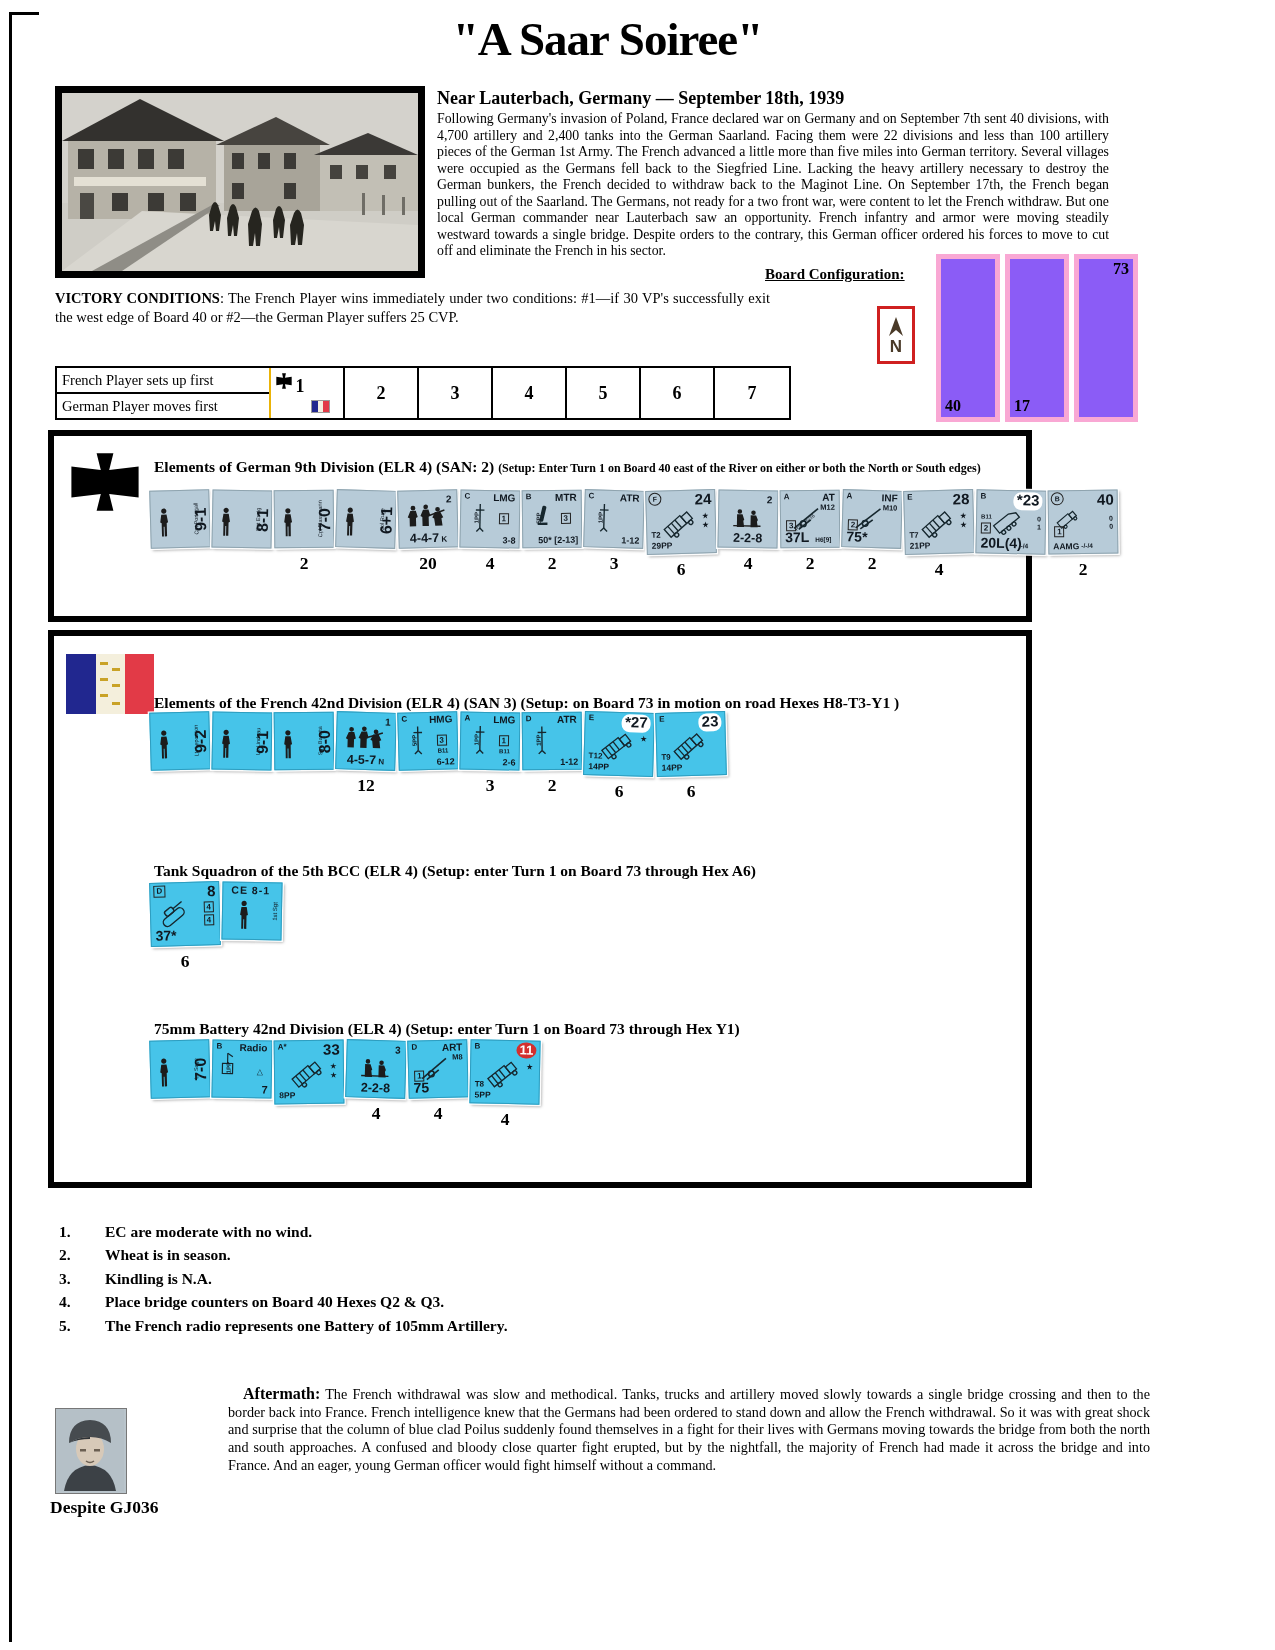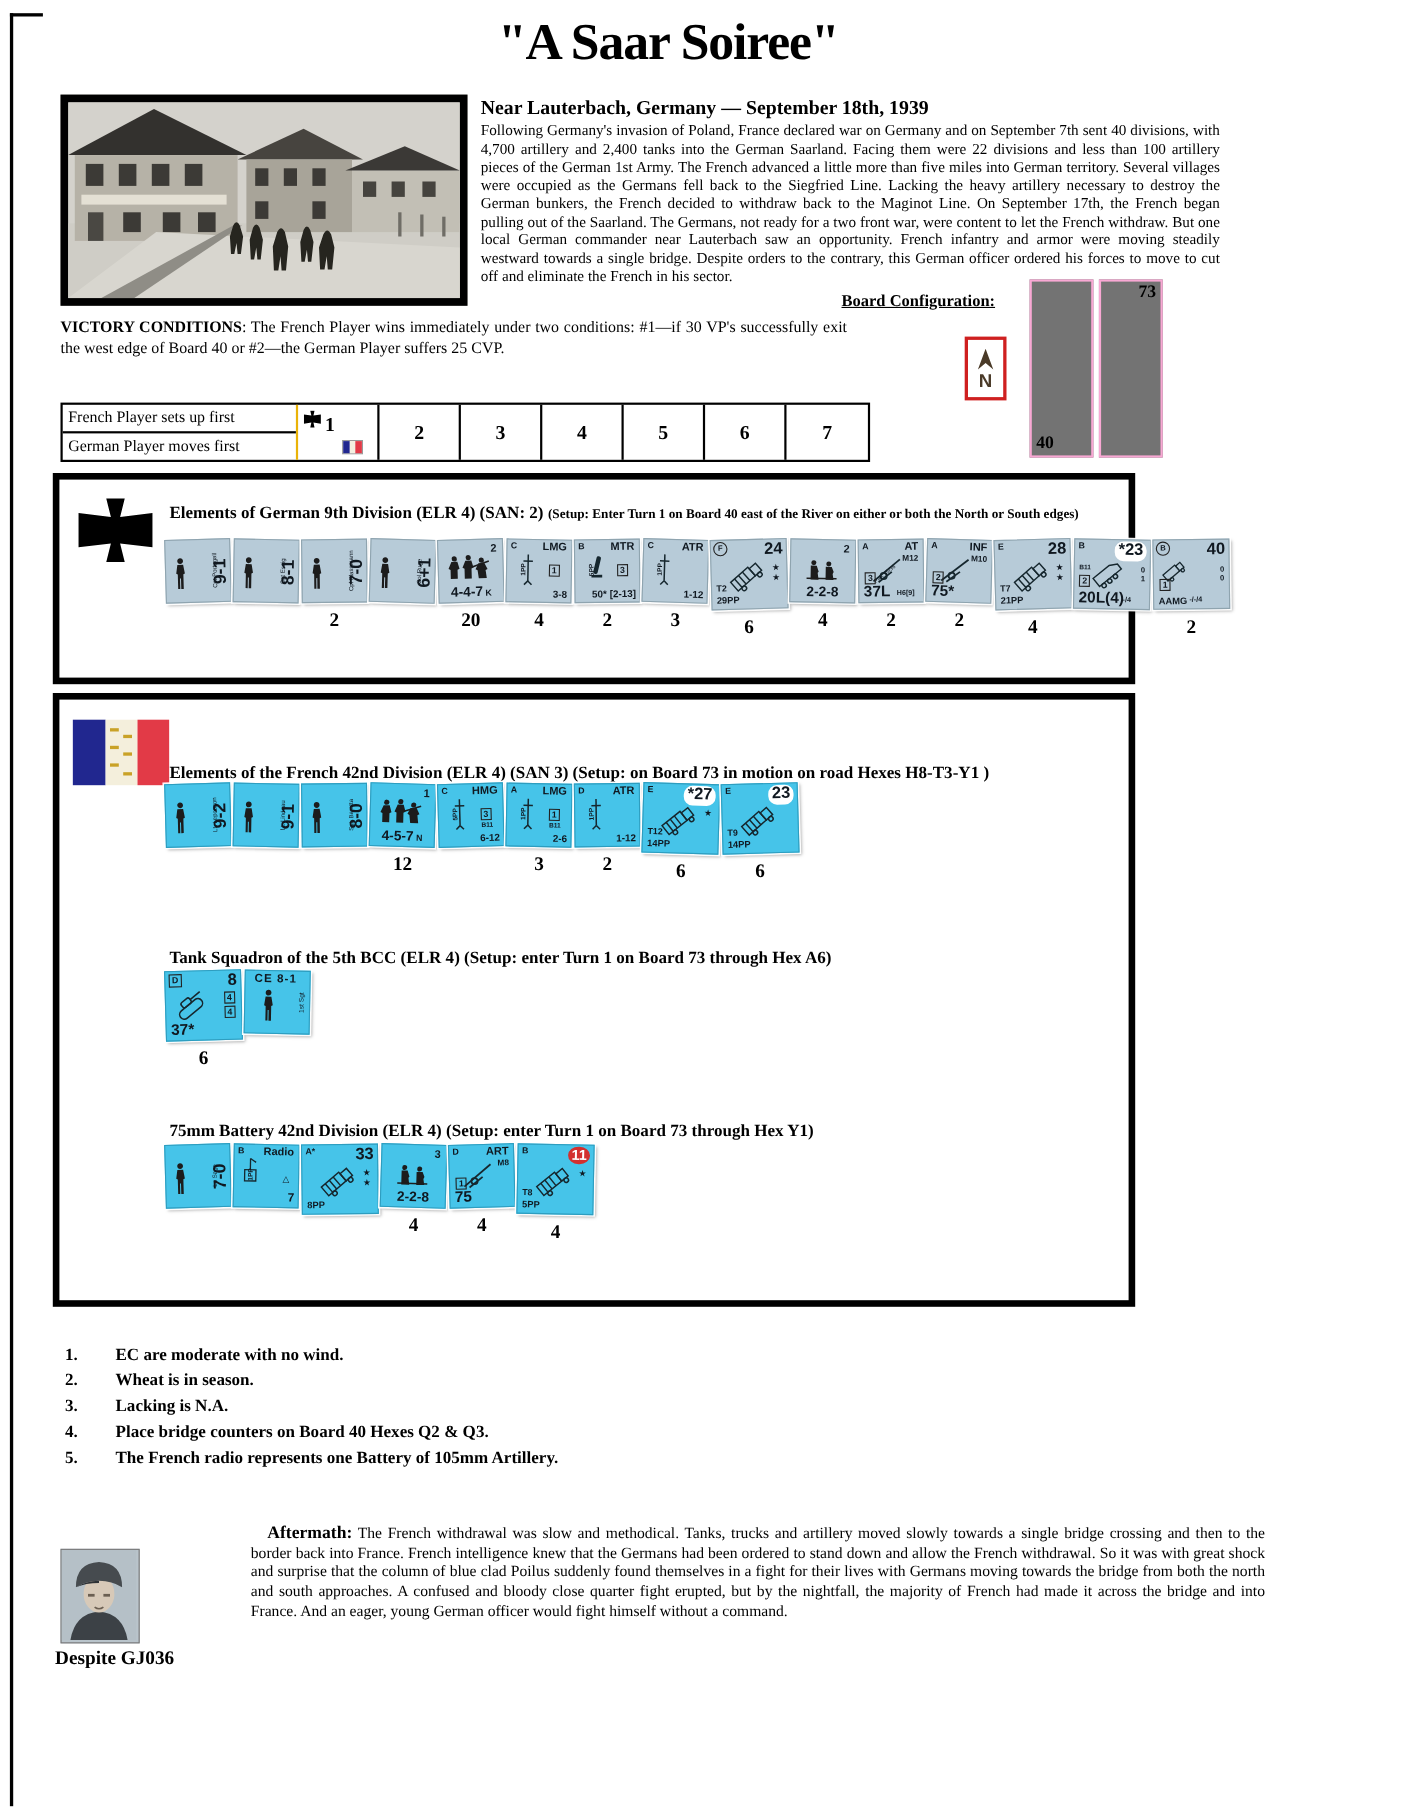--- a/index.html
+++ b/index.html
@@ -21,21 +21,21 @@
   .victory{position:absolute;left:55px;top:289px;width:715px;font-size:14.5px;line-height:1.28;text-align:justify;}
   .vc-label{font-weight:bold;}
 
   .bc-label{position:absolute;left:765px;top:266px;font-size:15px;font-weight:bold;text-decoration:underline;text-align:right;}
 
   .north-box{position:absolute;left:877px;top:306px;width:32px;height:52px;border:3px solid #cf2020;
         display:flex;flex-direction:column;align-items:center;justify-content:center;background:#fff;}
   .north-box .n-letter{font-family:"Liberation Sans",sans-serif;font-weight:bold;font-size:17px;color:#4a3a28;line-height:1;}
 
   .boards{position:absolute;left:936px;top:254px;display:flex;gap:5px;}
-  .board{width:54px;height:158px;border:2px solid #f9a8d4;position:relative;background:#737373;}
+  .board{width:54px;height:158px;border:5px solid #f9a8d4;position:relative;background:#8b5cf6;}
   .bnum{position:absolute;font-weight:bold;font-size:16px;}
   .pos-bl{left:4px;bottom:2px;}
   .pos-tr{right:4px;top:1px;}
 
   .turn-track{position:absolute;left:55px;top:366px;display:flex;border:2px solid #000;height:54px;box-sizing:border-box;background:#fff;}
   .tt-left{width:212px;display:flex;flex-direction:column;border-right:2px solid #eab308;}
   .tt-left .tt-row{flex:1;display:flex;align-items:center;padding-left:5px;font-size:14.5px;}
   .tt-left .tt-row:first-child{border-bottom:2px solid #000;}
   .tt-cell{width:74px;border-right:2px solid #000;position:relative;display:flex;align-items:center;justify-content:center;
         font-weight:bold;font-size:18px;box-sizing:border-box;}
@@ -207,20 +207,23 @@
       <polygon points="9,1 16,20 9,14 2,20" fill="#4a3a28"></polygon>
     </svg>
     <span class="n-letter">N</span>
   </div>
 
   <div class="boards">
     <div class="board">
         <span class="bnum pos-bl">40</span>
       </div>
     <div class="board">
+        <span class="bnum pos-bl">17</span>
+      </div>
+    <div class="board">
         <span class="bnum pos-tr">73</span>
       </div>
   </div>
 
   <div class="turn-track">
     <div class="tt-left">
       <div class="tt-row">French Player sets up first</div>
       <div class="tt-row">German Player moves first</div>
     </div>
     <div class="tt-cell first">
@@ -827,21 +830,21 @@
     <div class="sr-item">
         <span class="sr-num">1.</span>
         <span>EC are moderate with no wind.</span>
       </div>
     <div class="sr-item">
         <span class="sr-num">2.</span>
         <span>Wheat is in season.</span>
       </div>
     <div class="sr-item">
         <span class="sr-num">3.</span>
-        <span>Lacking is N.A.</span>
+        <span>Kindling is N.A.</span>
       </div>
     <div class="sr-item">
         <span class="sr-num">4.</span>
         <span>Place bridge counters on Board 40 Hexes Q2 &amp; Q3.</span>
       </div>
     <div class="sr-item">
         <span class="sr-num">5.</span>
         <span>The French radio represents one Battery of 105mm Artillery.</span>
       </div>
   </div>

